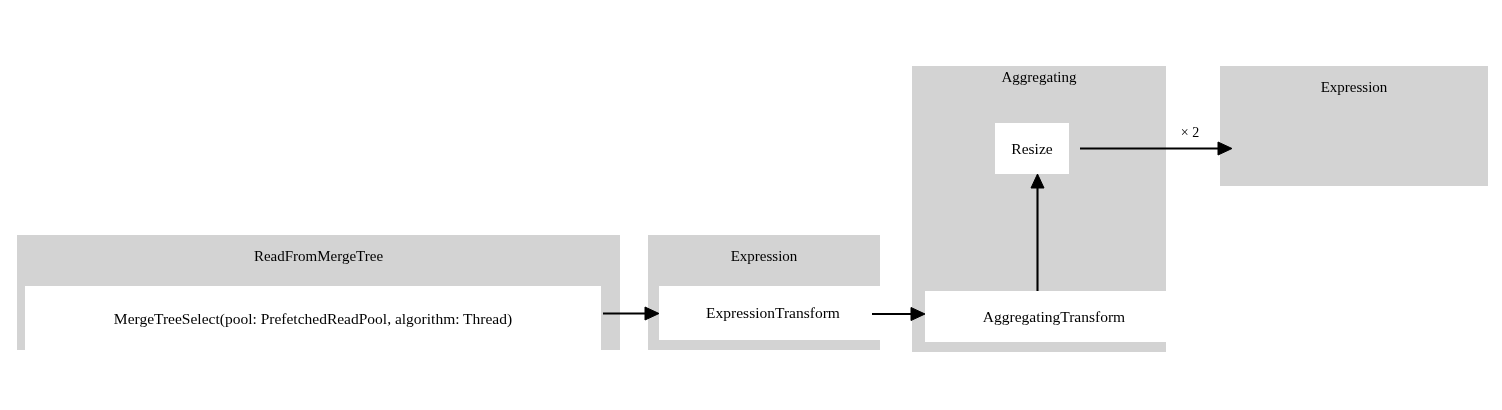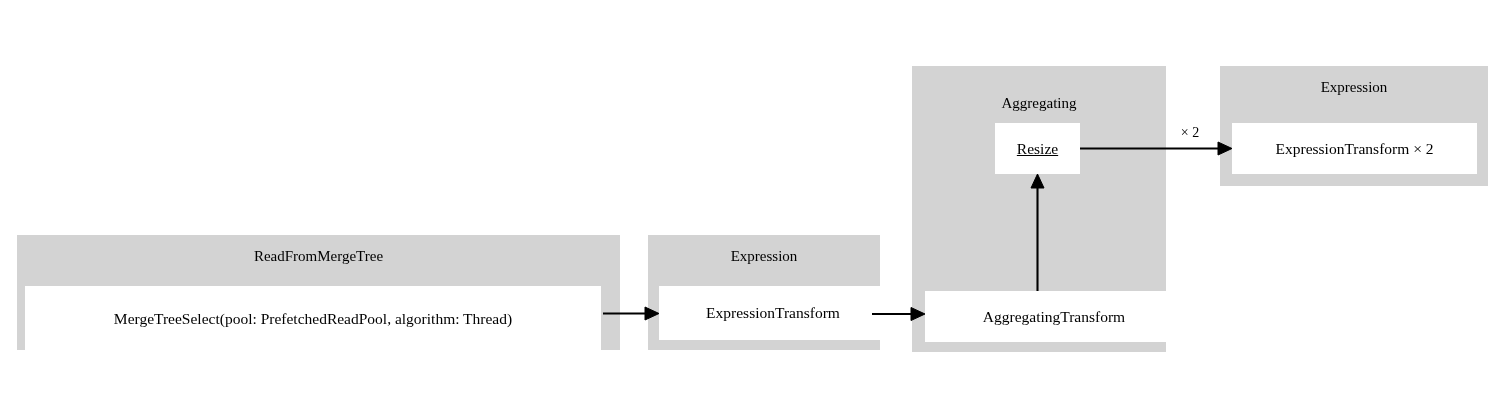--- a/index.html
+++ b/index.html
@@ -78,29 +78,28 @@
     <div class="cluster-title" style="top:14px;text-align:center;">ReadFromMergeTree</div>
   </div>
   <div class="node" style="left:25px; top:286px; width:576px; height:66px;">MergeTreeSelect(pool: PrefetchedReadPool, algorithm: Thread)</div>
 
   <div class="cluster" style="left:648px; top:235px; width:232px; height:115px;">
     <div class="cluster-title" style="top:14px;">Expression</div>
   </div>
   <div class="node" style="left:659px; top:286px; width:228px; height:54px;">ExpressionTransform</div>
 
   <div class="cluster" style="left:912px; top:66px; width:254px; height:286px;">
-    <div class="cluster-title" style="top:30px;">Aggregating</div>
+    <div class="cluster-title" style="top:4px;">Aggregating</div>
   </div>
-  <div class="node" style="left:995px; top:123px; width:85px; height:51px;text-decoration:underline;">Resize</div>
+  <div class="node" style="left:995px; top:123px; width:74px; height:51px;">Resize</div>
   <div class="node" style="left:925px; top:291px; width:258px; height:51px;">AggregatingTransform</div>
 
   <div class="cluster" style="left:1220px; top:66px; width:268px; height:120px;">
     <div class="cluster-title" style="top:14px;">Expression</div>
   </div>
-  <div class="node" style="left:1232px; top:123px; width:245px; height:51px;">ExpressionTransform × 2</div>
 
   <svg class="edges" viewBox="0 0 1502 410" xmlns="http://www.w3.org/2000/svg">
     <g>
       <line x1="603" y1="313.5" x2="645" y2="313.5"></line>
       <polygon points="645,307 659,313.5 645,320"></polygon>
     </g>
     <g>
       <line x1="872" y1="314" x2="911" y2="314"></line>
       <polygon points="911,307.5 925,314 911,320.5"></polygon>
     </g>

